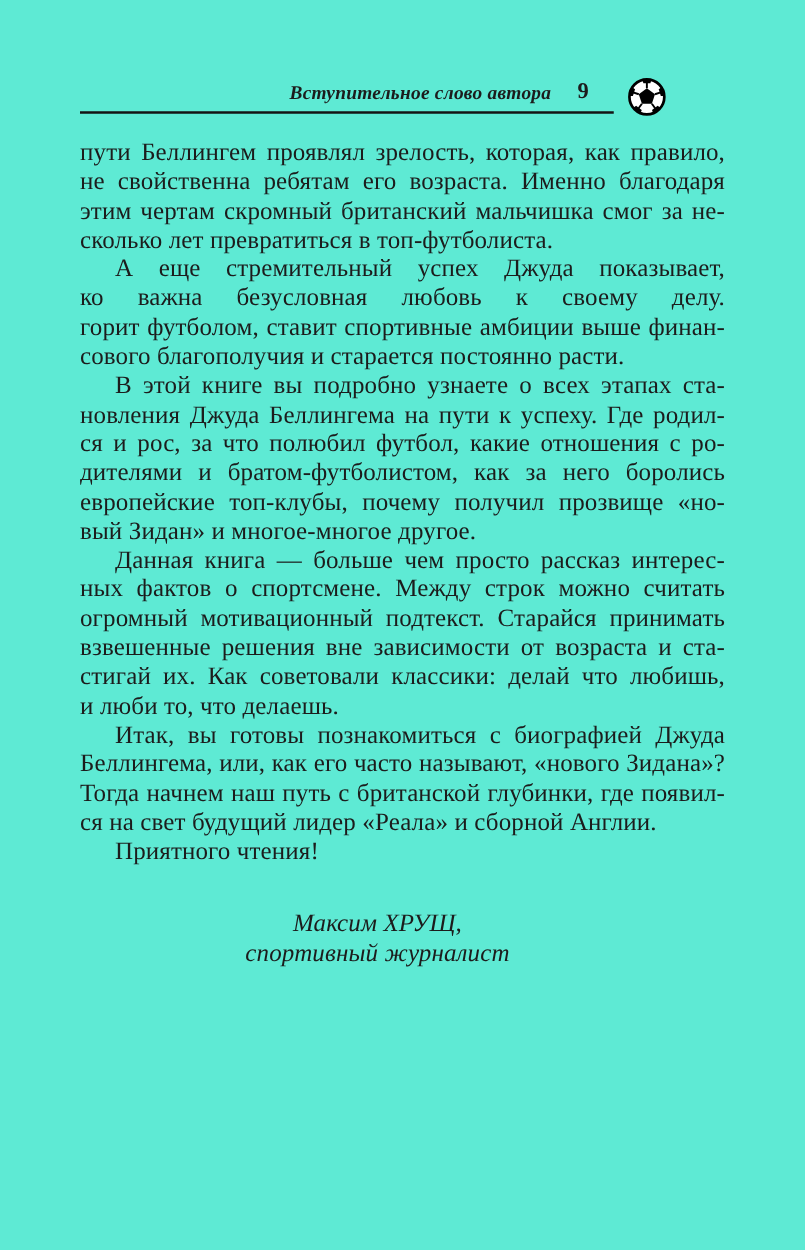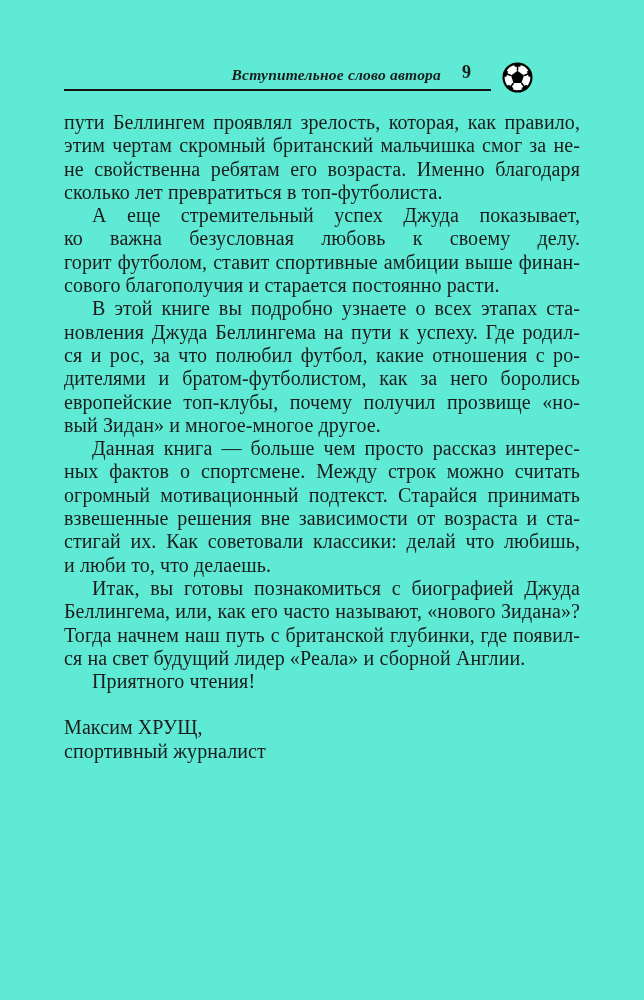--- a/index.html
+++ b/index.html
@@ -59,23 +59,24 @@
     text-align: justify;
     text-align-last: justify;
     height: 23.3px;
     overflow: hidden;
     white-space: nowrap;
   }
   .line { white-space: normal; }
   .line.para-end { text-align-last: left; }
   .line.first-indented { text-indent: 28px; }
   .signature {
-    margin-top: 23px;
-    text-align: left;
+    margin-top: 35px;
+    text-align: center;
     padding-right: 40px;
+    font-style: italic;
   }
   .signature div { line-height: 23.3px; }
 </style>
 </head>
 <body>
 
 <div class="page">
 
   <span class="header-title">Вступительное слово автора</span>
 
@@ -106,22 +107,22 @@
         <line x1="37.1" y1="67.8" x2="23" y2="87.2" stroke="#000" stroke-width="5"></line>
         <line x1="29.1" y1="43.2" x2="6.3" y2="35.8" stroke="#000" stroke-width="5"></line>
       </g>
     </svg>
   </span>
 
   <div class="body-text">
     <div>
         <div class="para">
           <div class="line">пути Беллингем проявлял зрелость, которая, как правило,</div>
+          <div class="line">не свойственна ребятам его возраста. Именно благодаря</div>
           <div class="line">этим чертам скромный британский мальчишка смог за не-</div>
-          <div class="line">не свойственна ребятам его возраста. Именно благодаря</div>
           <div class="line para-end">сколько лет превратиться в топ-футболиста.</div>
         </div>
         <div class="para">
           <div class="line first-indented">А еще стремительный успех Джуда показывает, насколь-</div>
           <div class="line">ко важна безусловная любовь к своему делу. Полузащитник</div>
           <div class="line">горит футболом, ставит спортивные амбиции выше финан-</div>
           <div class="line para-end">сового благополучия и старается постоянно расти.</div>
         </div>
         <div class="para">
           <div class="line first-indented">В этой книге вы подробно узнаете о всех этапах ста-</div>

